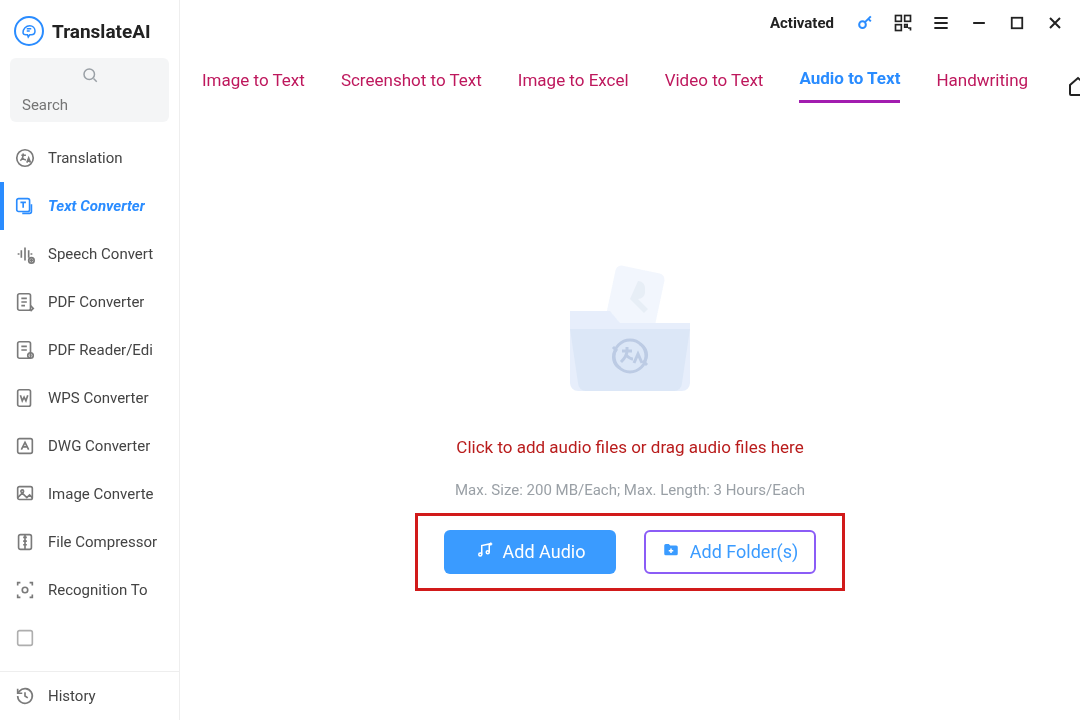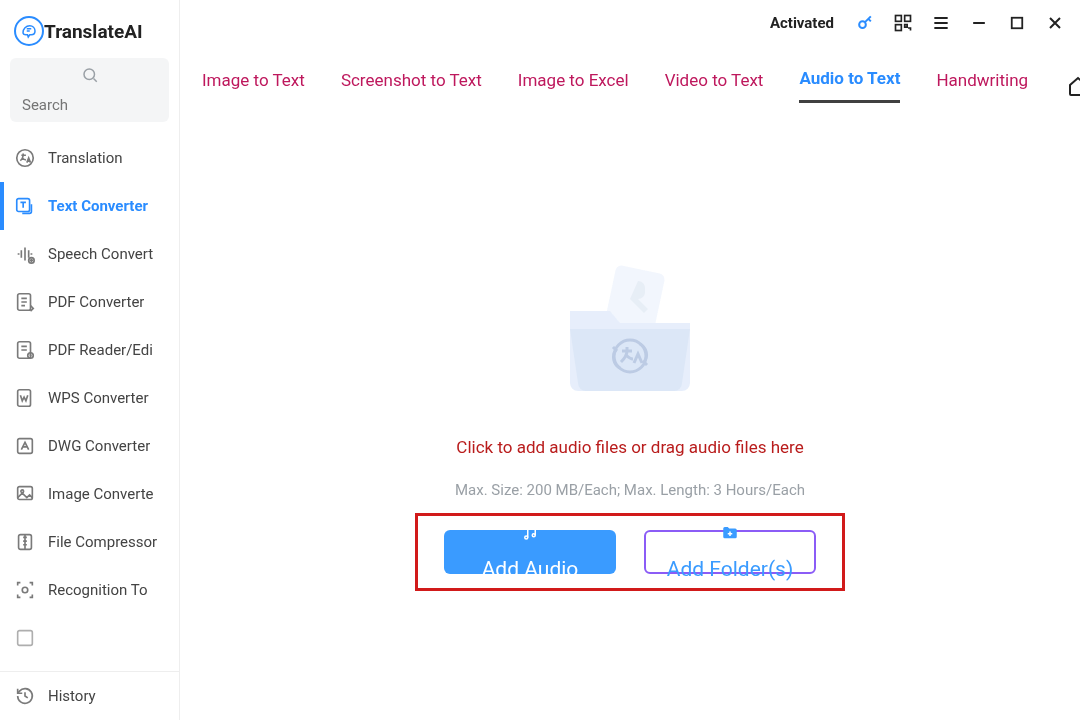--- a/index.html
+++ b/index.html
@@ -1,47 +1,47 @@
 <!DOCTYPE html>
 <html><head>
 <meta charset="utf-8">
 <style>
   * { box-sizing: border-box; margin: 0; padding: 0; font-family: -apple-system, BlinkMacSystemFont, "Segoe UI", Roboto, sans-serif; }
   body { width: 1080px; height: 720px; overflow: hidden; background: #fff; display: flex; }
   .sidebar { width: 180px; height: 100%; border-right: 1px solid #eee; display: flex; flex-direction: column; }
-  .logo-row { display: flex; align-items: center; gap: 0; padding: 16px 14px 12px 14px; }
+  .logo-row { display: flex; align-items: center; gap: 8px; padding: 16px 14px 12px 14px; }
   .logo-badge { width: 30px; height: 30px; border-radius: 50%; border: 2px solid #2a8cff; display:flex; align-items:center; justify-content:center; position:relative;}
   .logo-badge svg { display:block;}
   .brand { font-size: 19px; font-weight: 700; color: #222; }
   .search-wrap { padding: 0 10px 12px 10px; }
   .search { display:flex; align-items:center; gap:8px; background:#f4f5f6; border-radius:6px; padding:8px 12px;flex-direction:column; }
   .search input { border:none; background:transparent; outline:none; font-size:15px; color:#777; width:100%; }
   .nav { flex:1; overflow-y:auto; }
   .nav-item { display:flex; align-items:center; gap:12px; padding:13px 14px; cursor:pointer; font-size:15px; color:#444; white-space:nowrap; overflow:hidden;}
   .nav-item .label { overflow:hidden; text-overflow:clip; }
-  .nav-item.active { color:#2a8cff; font-weight:700; border-left:4px solid #2a8cff; background:#fff; padding-left:10px;}
+  .nav-item.active { color:#2a8cff; font-weight:700; border-left:4px solid #2a8cff; background:#fff; padding-left:10px;font-style:italic;}
   .nav-item .nav-icon { width:22px; height:22px; flex-shrink:0; display:flex; align-items:center; justify-content:center; }
   .nav-item .nav-icon svg { stroke:#7a7a7a; }
   .nav-item.active .nav-icon svg { stroke:#2a8cff; }
   .sidebar-foot { border-top:1px solid #eee; }
   .main { flex:1; display:flex; flex-direction:column; min-width:0; }
   .titlebar { height:46px; display:flex; align-items:center; justify-content:flex-end; padding:17px 14px; gap:16px;}
   .tb-status { font-weight:700; color:#222; font-size:15px; margin-right:4px;}
   .tb-icon { width:22px; height:22px; display:flex; align-items:center; justify-content:center; cursor:pointer;}
   .tabs { display:flex; align-items:center; gap:36px; padding:22px 22px 8px 22px; overflow:hidden; white-space:nowrap;}
   .tab { font-size:17px; color:#be185d; cursor:pointer; padding-bottom:12px; }
-  .tab.active { color:#2a8cff; font-weight:700; border-bottom:3px solid #404040; }
+  .tab.active { color:#2a8cff; font-weight:700; border-bottom:3px solid #a21caf; }
   .home-btn { margin-left:auto; width:28px; height:28px; display:flex; align-items:center; justify-content:center; cursor:pointer; flex-shrink:0;}
   .content { flex:1; display:flex; flex-direction:column; align-items:center; justify-content:center; padding-top:10px;}
   .illus { width:180px; height:160px; position:relative; opacity:.95; margin-bottom:26px;}
   .prompt { font-size:17px; color:#b91c1c; margin-bottom:24px;}
   .hint1 { font-size:15px; color:#9aa0a6; }
   .hint2 { font-size:15px; color:#9aa0a6; margin-bottom:14px;}
   .btn-row { display:flex; gap:28px; padding:14px 26px; border:3px solid #d11a1a; }
-  .btn { display:flex; align-items:center; justify-content:center; gap:10px; height:44px; border-radius:6px; font-size:21px; min-width:172px; cursor:pointer;flex-direction:column;}
+  .btn { display:flex; align-items:center; justify-content:center; gap:10px; height:44px; border-radius:6px; font-size:18px; min-width:172px; cursor:pointer;}
   .btn-primary { background:#3a9bff; color:#fff; }
   .btn-outline { background:#fff; color:#3a9bff; border:2px solid #8b5cf6; }
   .sbicon { width:18px; height:18px; }
   
   .nav::-webkit-scrollbar{width:8px}.nav::-webkit-scrollbar-thumb{background:#ddd;border-radius:4px}
 </style>
 </head>
 <body>
 
 <div class="sidebar">

